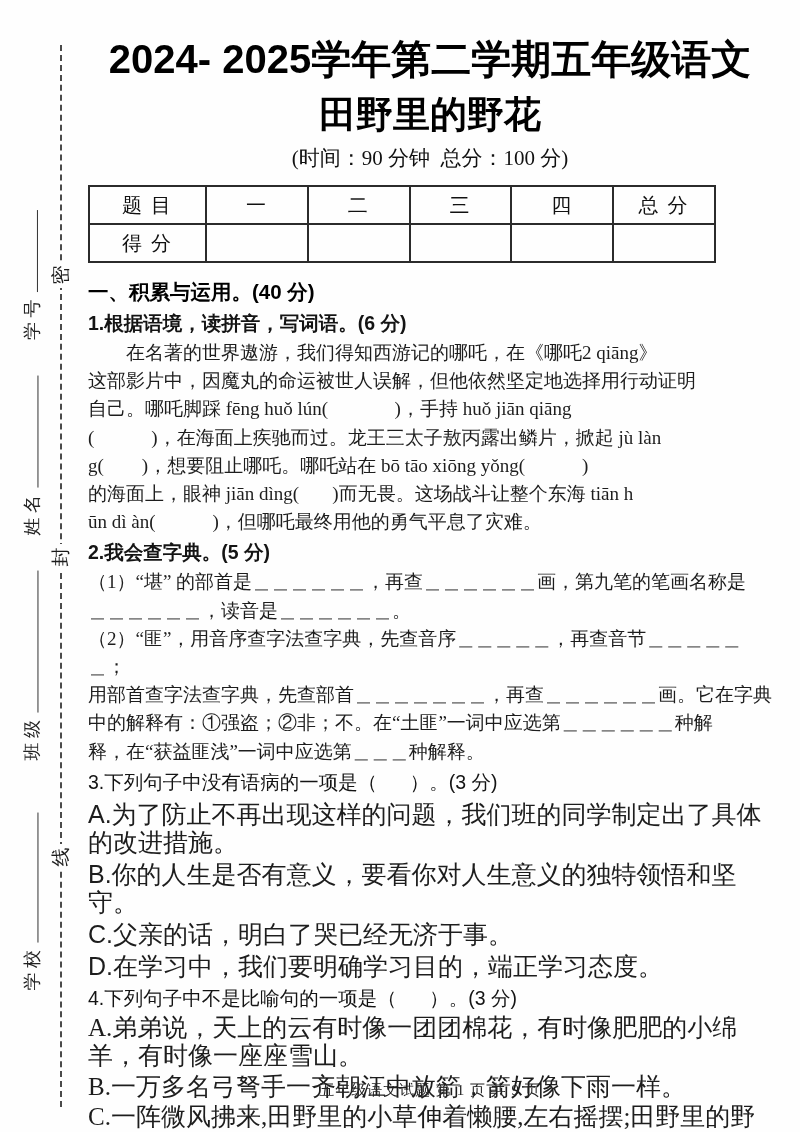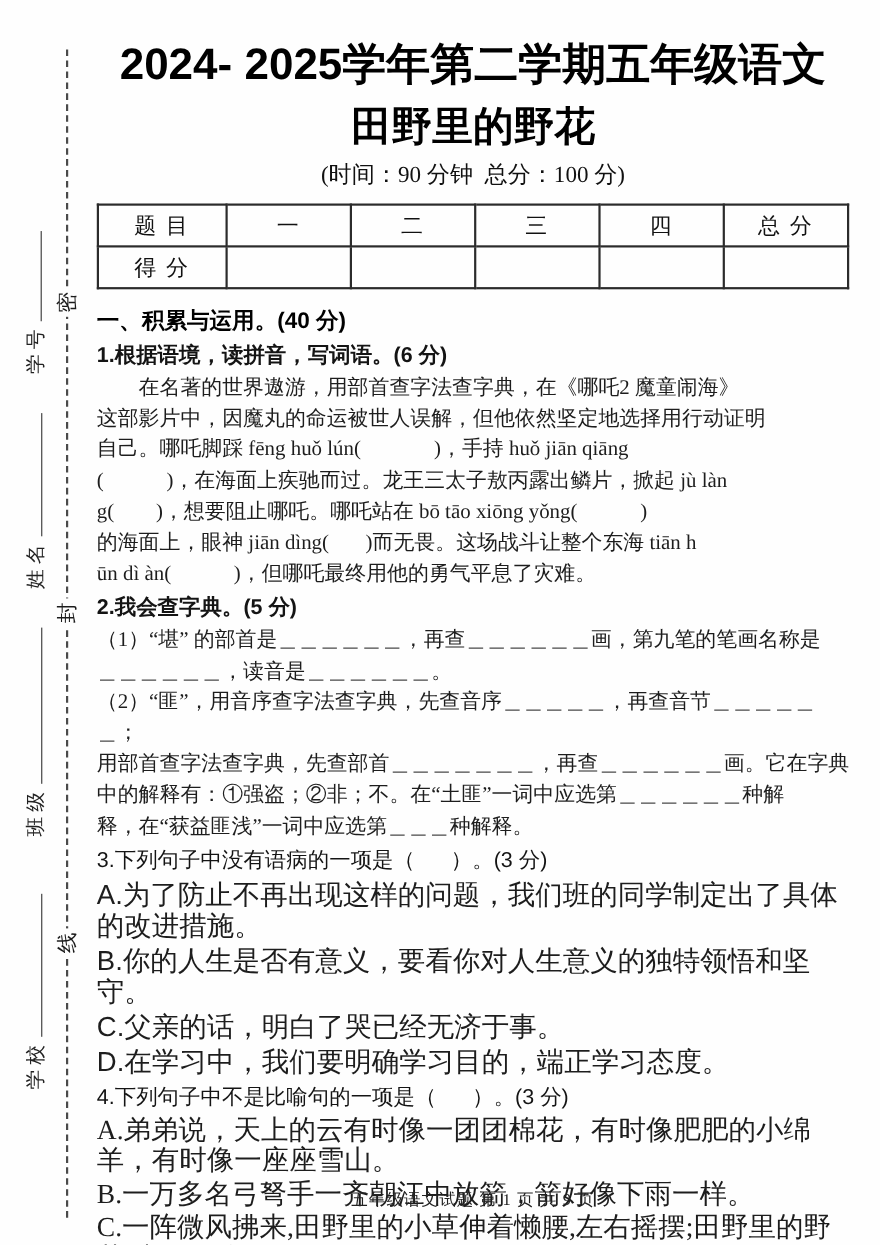--- a/index.html
+++ b/index.html
@@ -51,21 +51,21 @@
   .title2{
     margin:8px 0 0;text-align:center;font-size:37px;line-height:46px;
     font-weight:900;color:#000;font-family:"Liberation Sans",sans-serif;
   }
   .subtitle{
     margin:6px 0 0;text-align:center;font-size:21px;line-height:28px;
     white-space:pre-wrap;color:#111;
   }
 
   table.score{
-    width:684px;margin-top:13px;border-collapse:collapse;table-layout:fixed;
+    width:628px;margin-top:13px;border-collapse:collapse;table-layout:fixed;
     font-size:20px;color:#111;
   }
   table.score td,table.score th{
     border:2px solid #2b2b2b;text-align:center;font-weight:400;
     height:36px;padding:0;letter-spacing:2px;
   }
   table.score th{height:36px}
   col.c-label{width:117px}
 
   .heading{
@@ -152,21 +152,21 @@
         <td></td>
         <td></td>
         <td></td>
       </tr>
     </tbody>
       </table>
 
     <div class="heading">一、积累与运用。(40 分)</div>
 
     <p class="stem">1.根据语境，读拼音，写词语。(6 分)</p>
-    <p class="bodyline indent">在名著的世界遨游，用部首查字法查字典，在《哪吒2 魔童闹海》</p>
+    <p class="bodyline indent">在名著的世界遨游，我们得知西游记的哪吒，在《哪吒2 qiāng》</p>
     <p class="bodyline">这部影片中，因魔丸的命运被世人误解，但他依然坚定地选择用行动证明</p>
     <p class="bodyline">自己。哪吒脚踩 fēng huǒ lún(              )，手持 huǒ jiān qiāng</p>
     <p class="bodyline">(            )，在海面上疾驰而过。龙王三太子敖丙露出鳞片，掀起 jù làn</p>
     <p class="bodyline">g(        )，想要阻止哪吒。哪吒站在 bō tāo xiōng yǒng(            )</p>
     <p class="bodyline">的海面上，眼神 jiān dìng(       )而无畏。这场战斗让整个东海 tiān h</p>
     <p class="bodyline">ūn dì àn(            )，但哪吒最终用他的勇气平息了灾难。</p>
 
     <p class="stem">2.我会查字典。(5 分)</p>
     <p class="bodyline">（1）“堪” 的部首是＿＿＿＿＿＿，再查＿＿＿＿＿＿画，第九笔的笔画名称是</p>
     <p class="bodyline">＿＿＿＿＿＿，读音是＿＿＿＿＿＿。</p>

